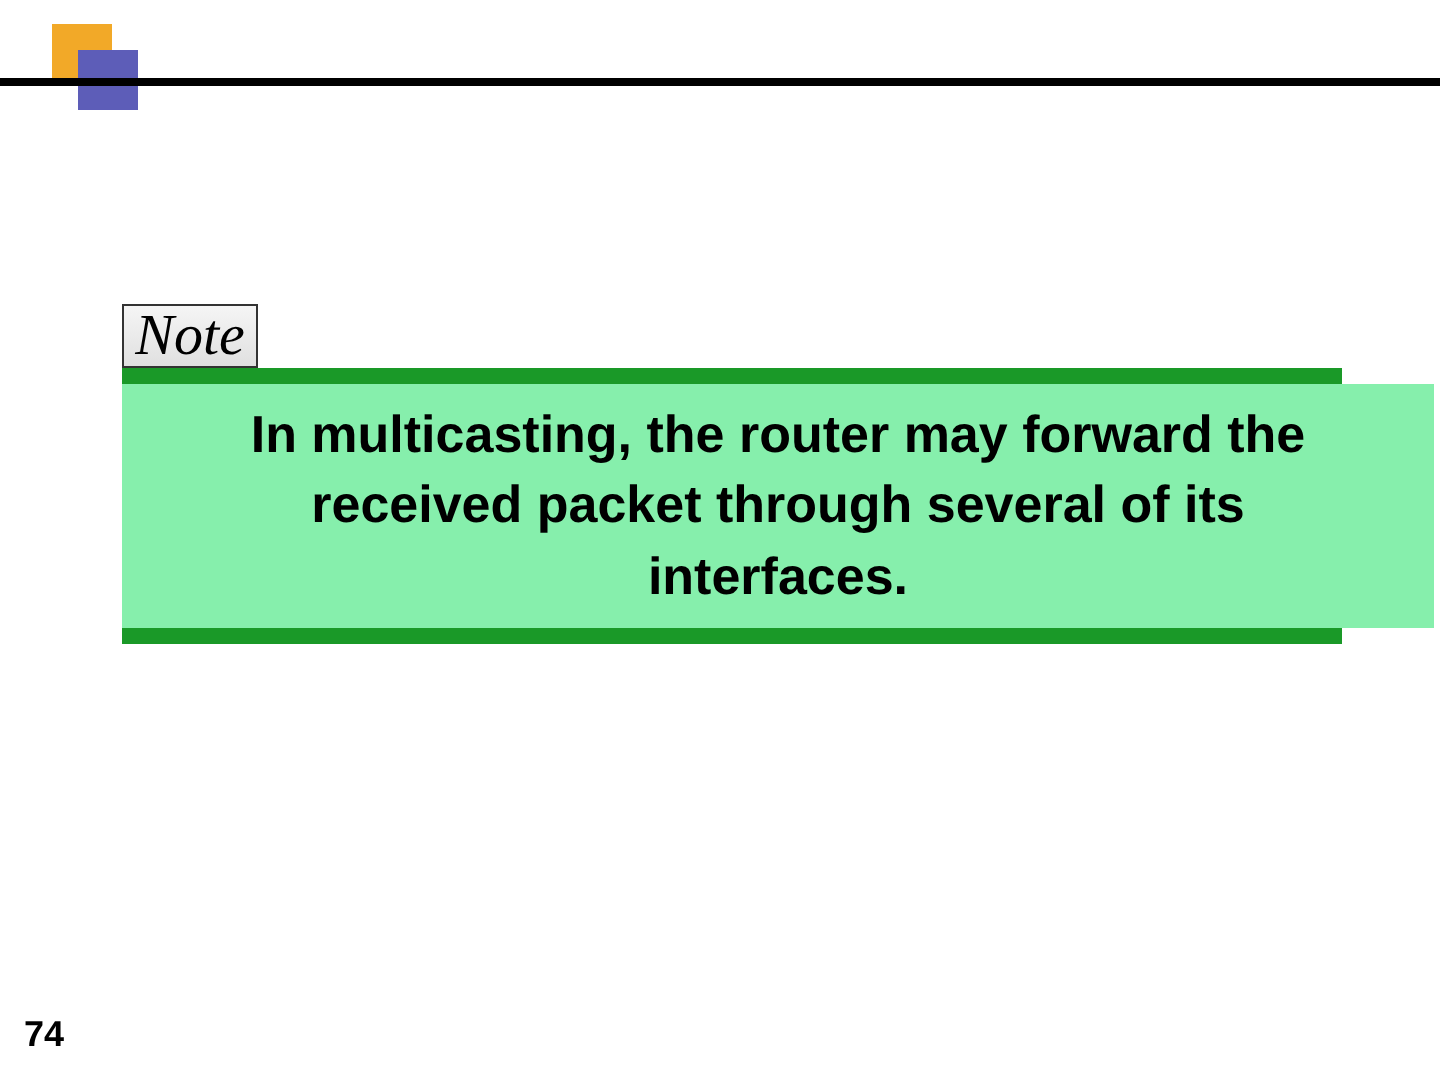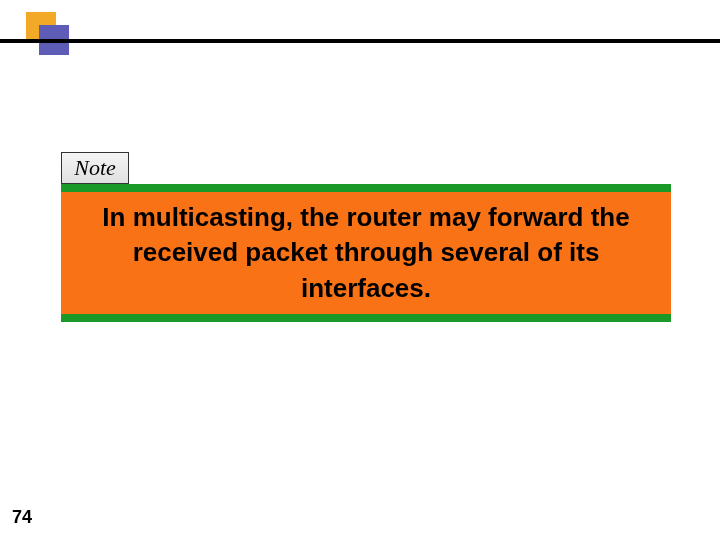--- a/index.html
+++ b/index.html
@@ -58,40 +58,40 @@
       left: 61px;
       width: 68px;
       height: 32px;
       background: linear-gradient(to bottom, #f5f5f5, #e0e0e0);
       border: 1px solid #333333;
       display: flex;
       align-items: center;
       justify-content: center;
       font-family: 'Times New Roman', Times, serif;
       font-style: italic;
-      font-size: 22px;
+      font-size: 29px;
       color: #000000;
     }
 
     .green-bar-top {
       position: absolute;
       top: 184px;
       left: 61px;
       width: 610px;
       height: 8px;
       background: #1a9928;
     }
 
     .green-box {
       position: absolute;
       top: 192px;
       left: 61px;
-      width: 610px;
+      width: 656px;
       height: 122px;
-      background: #f97316;
+      background: #86efac;
       display: flex;
       align-items: center;
       justify-content: center;
       padding: 10px 30px;
     }
 
     .note-content {
       text-align: center;
       font-size: 26px;
       font-weight: bold;

